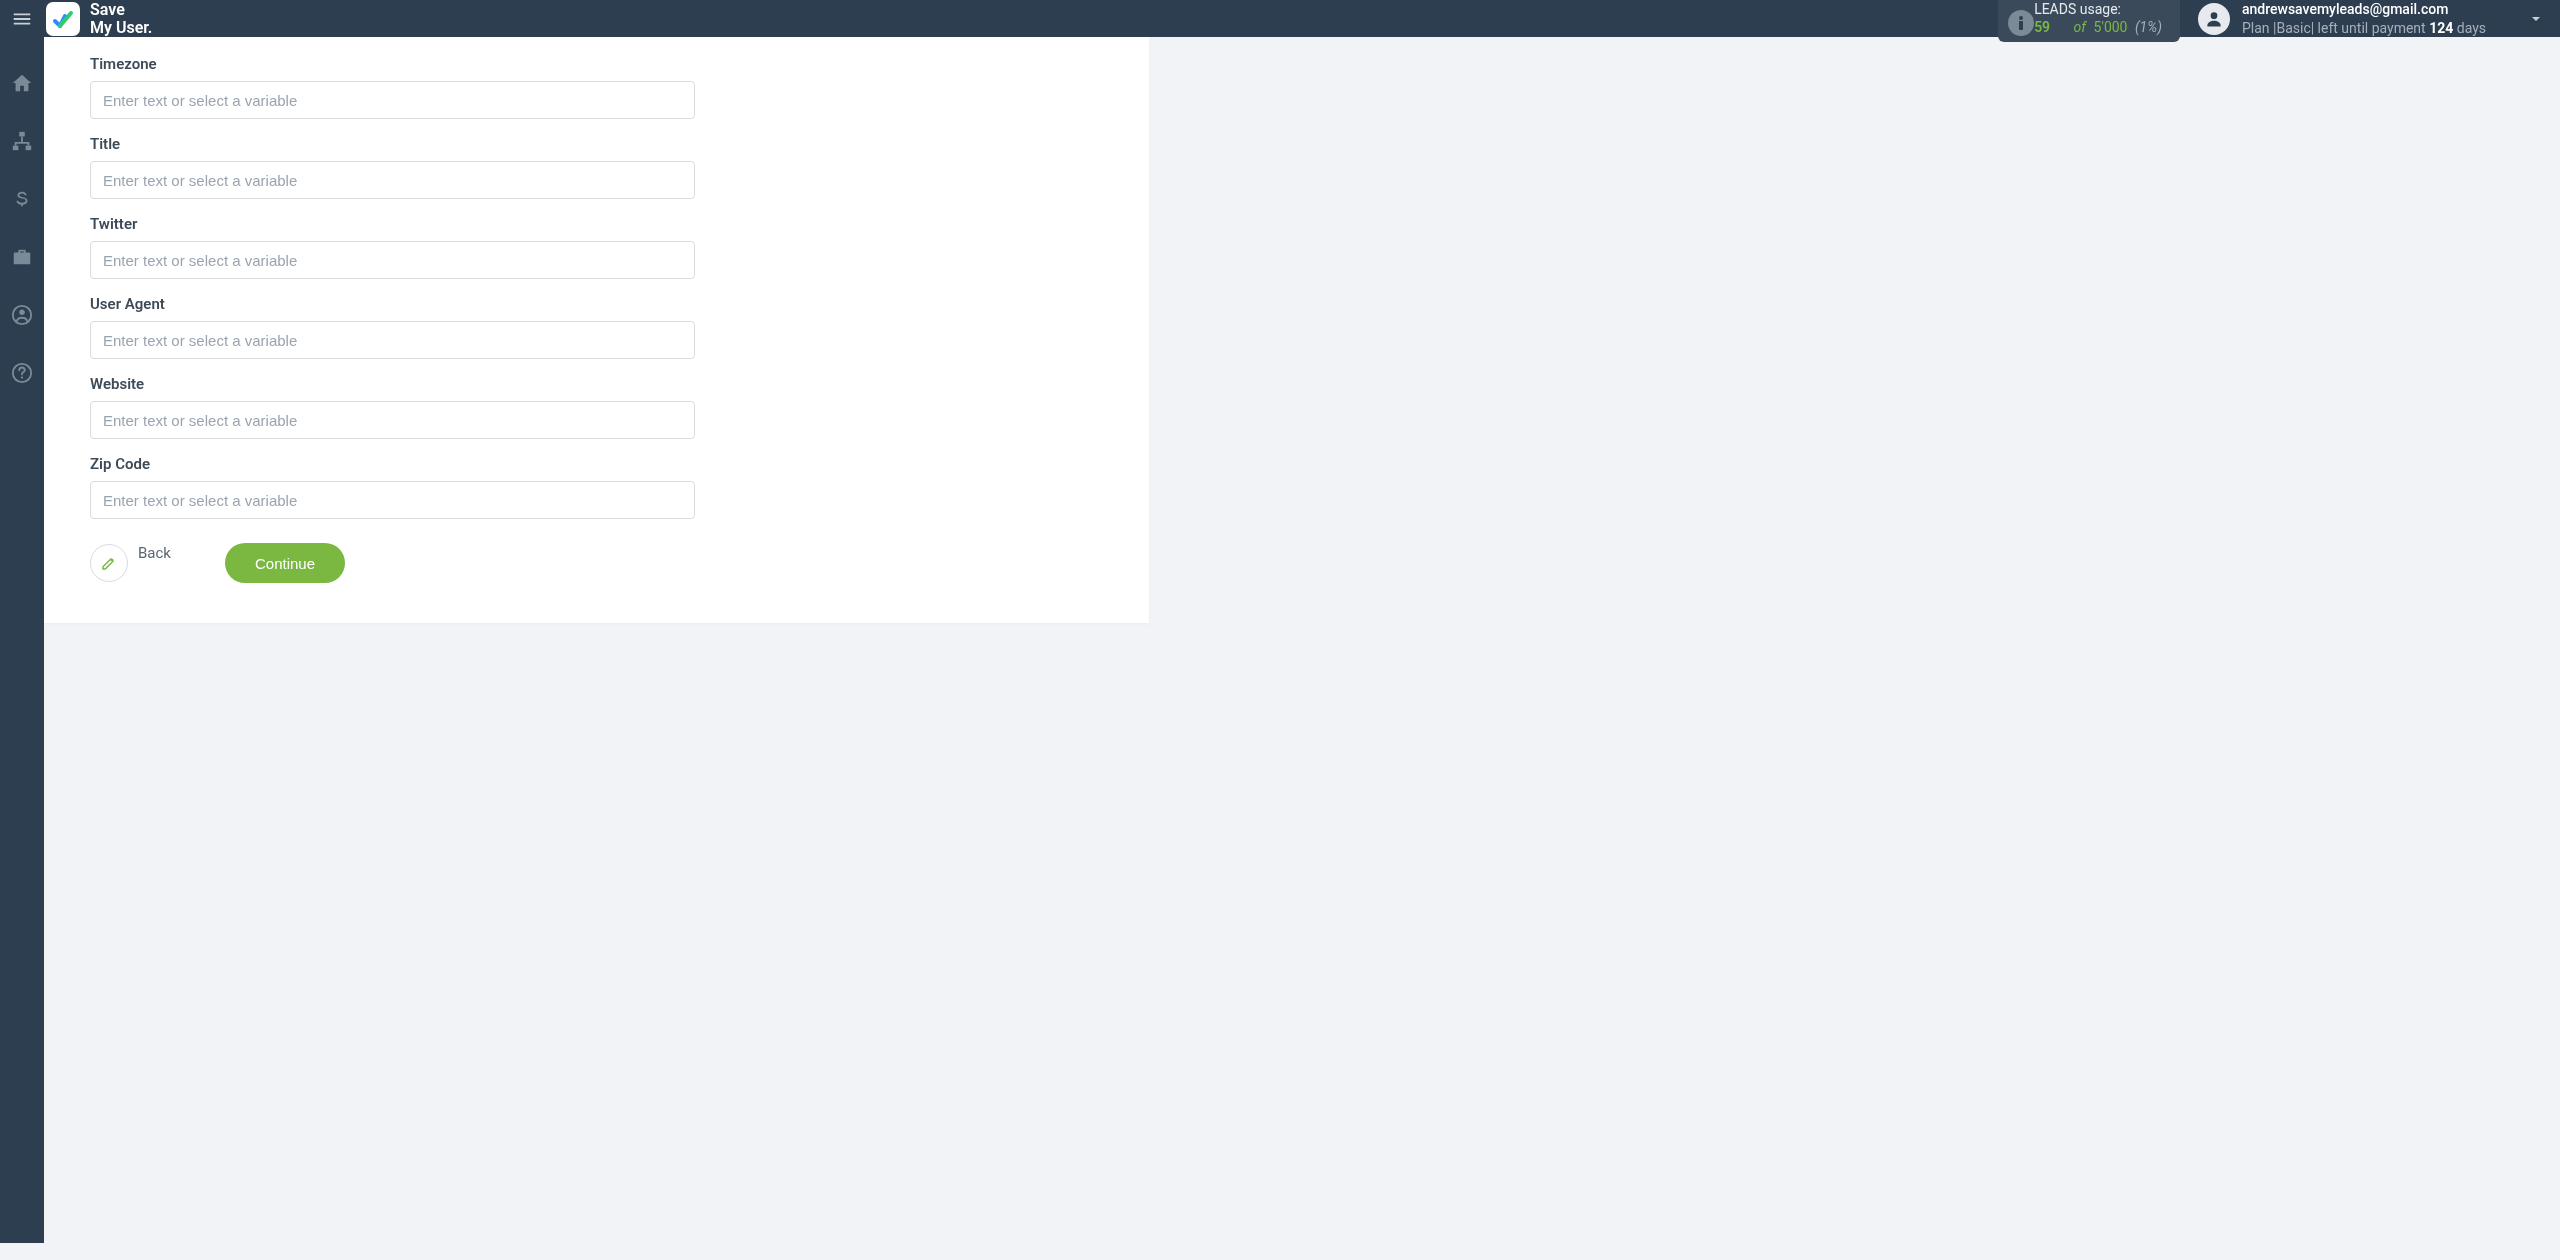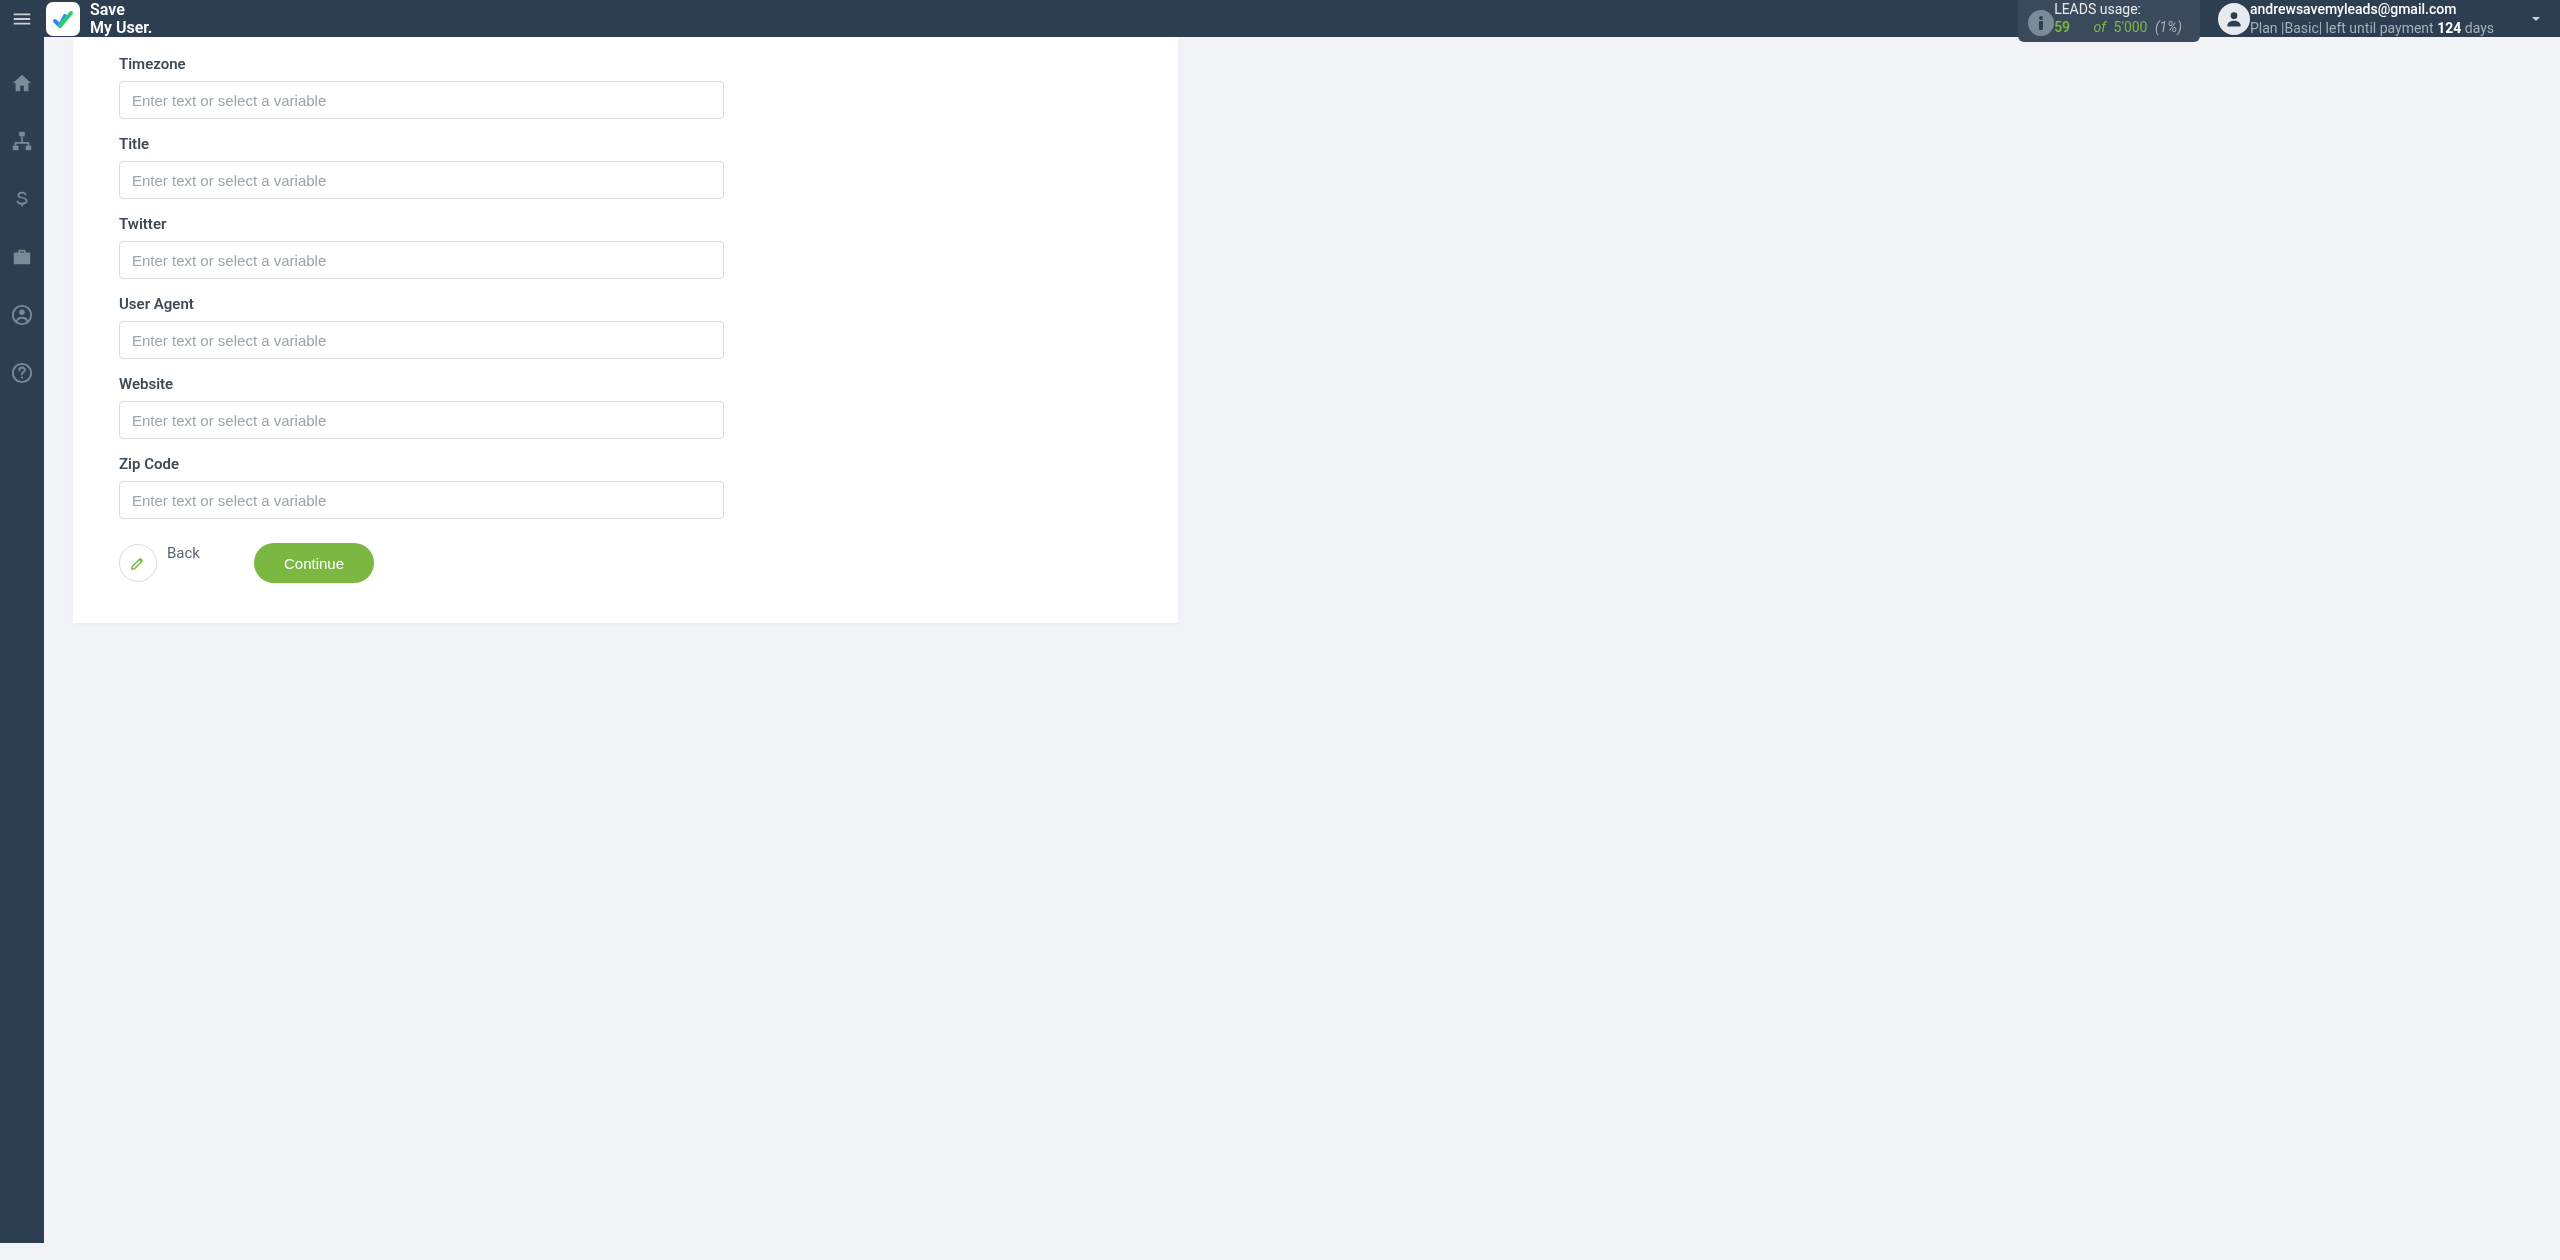--- a/index.html
+++ b/index.html
@@ -68,22 +68,22 @@
     .usage-text { font-size: 14px; line-height: 1.25; }
     .usage-line1 { color: #e6eaef; }
     .usage-line2 { color: #e6eaef; }
     .usage-count { color: #7bb842; font-weight: 600; }
     .usage-of { color: #7bb842; font-style: italic; font-weight: 400; margin-left: 20px; }
     .usage-total { color: #7bb842; font-weight: 400; margin-left: 4px; }
     .usage-pct { color: #a6b0ba; font-style: italic; margin-left: 4px; }
     .account {
       display: flex;
       align-items: center;
-      gap: 0;
-      margin-right: 24px;
+      gap: 12px;
+      margin-right: 32px;
       justify-content: flex-end;
     }
     .avatar {
       width: 32px; height: 32px;
       border-radius: 50%;
       background: #e6eaef;
       display: flex;
       align-items: center;
       justify-content: center;
     }
@@ -96,21 +96,21 @@
       width: 36px;
       height: 54px;
       display: flex;
       align-items: center;
       justify-content: center;
       cursor: pointer;
       margin-right: 6px;
     }
     .chevron svg { width: 16px; height: 16px; fill: #c9d0d8; }
 
-    .layout { display: flex; min-height: calc(100vh - 54px); gap: 29px; }
+    .layout { display: flex; min-height: calc(100vh - 54px); }
     .sidebar {
       width: 44px;
       background: #2d3e50;
       display: flex;
       flex-direction: column;
       align-items: center;
       padding-top: 28px;
       gap: 22px;
     }
     .sidebar-item {

